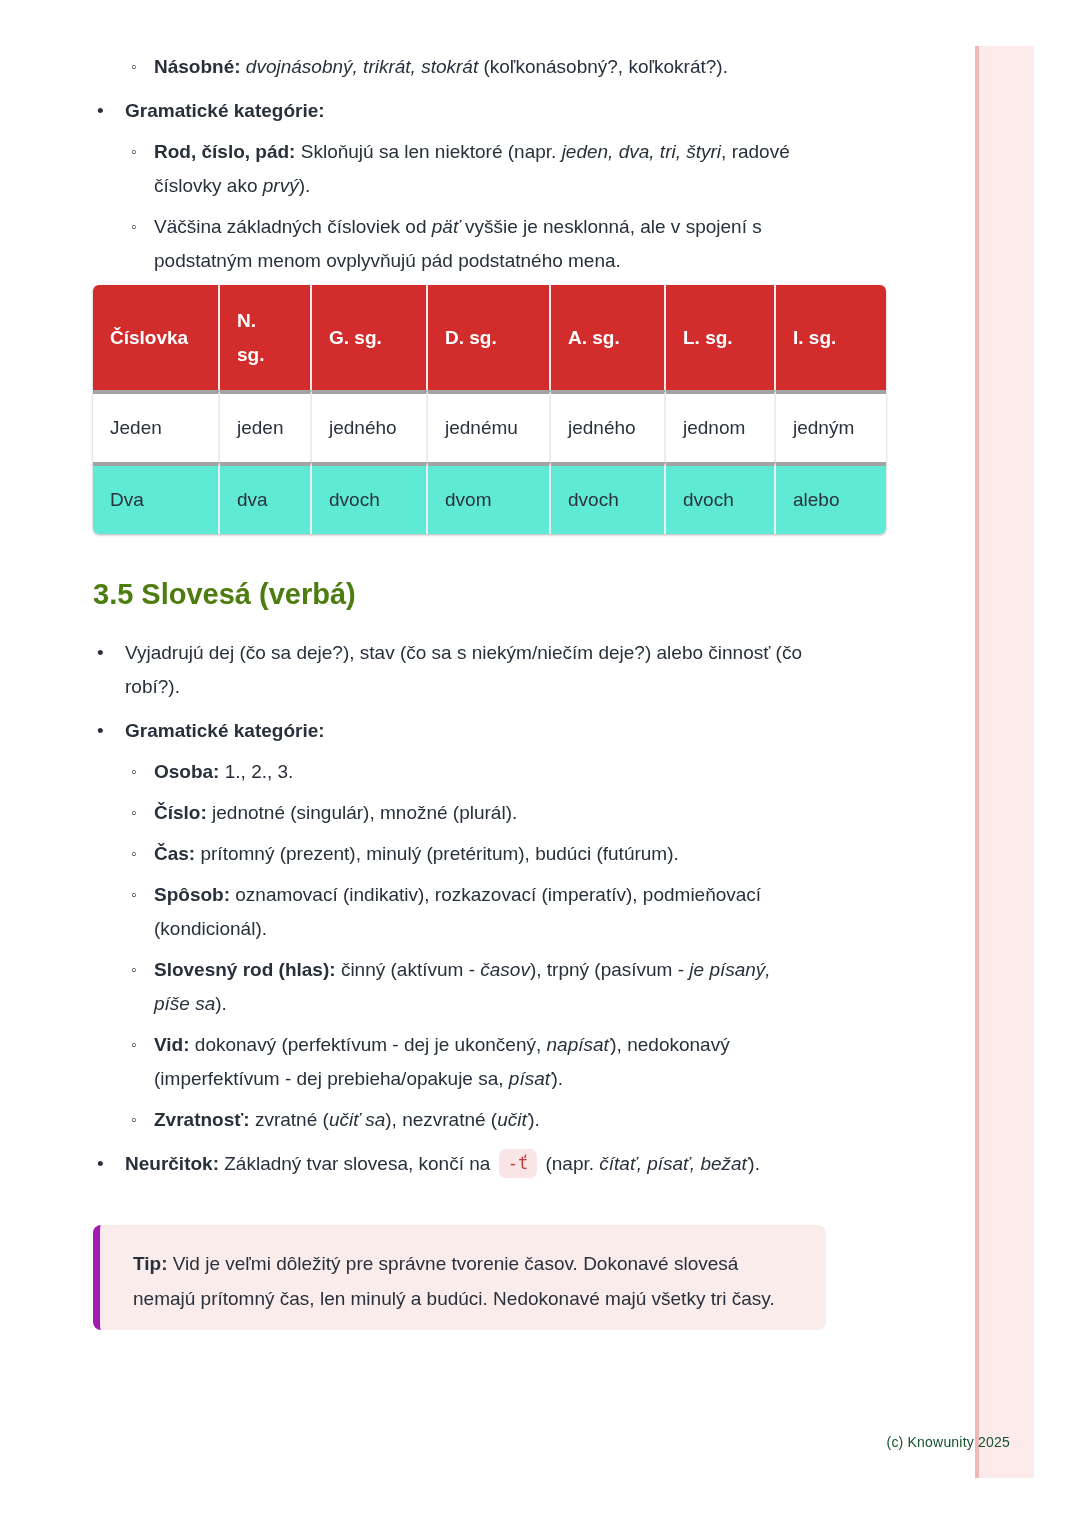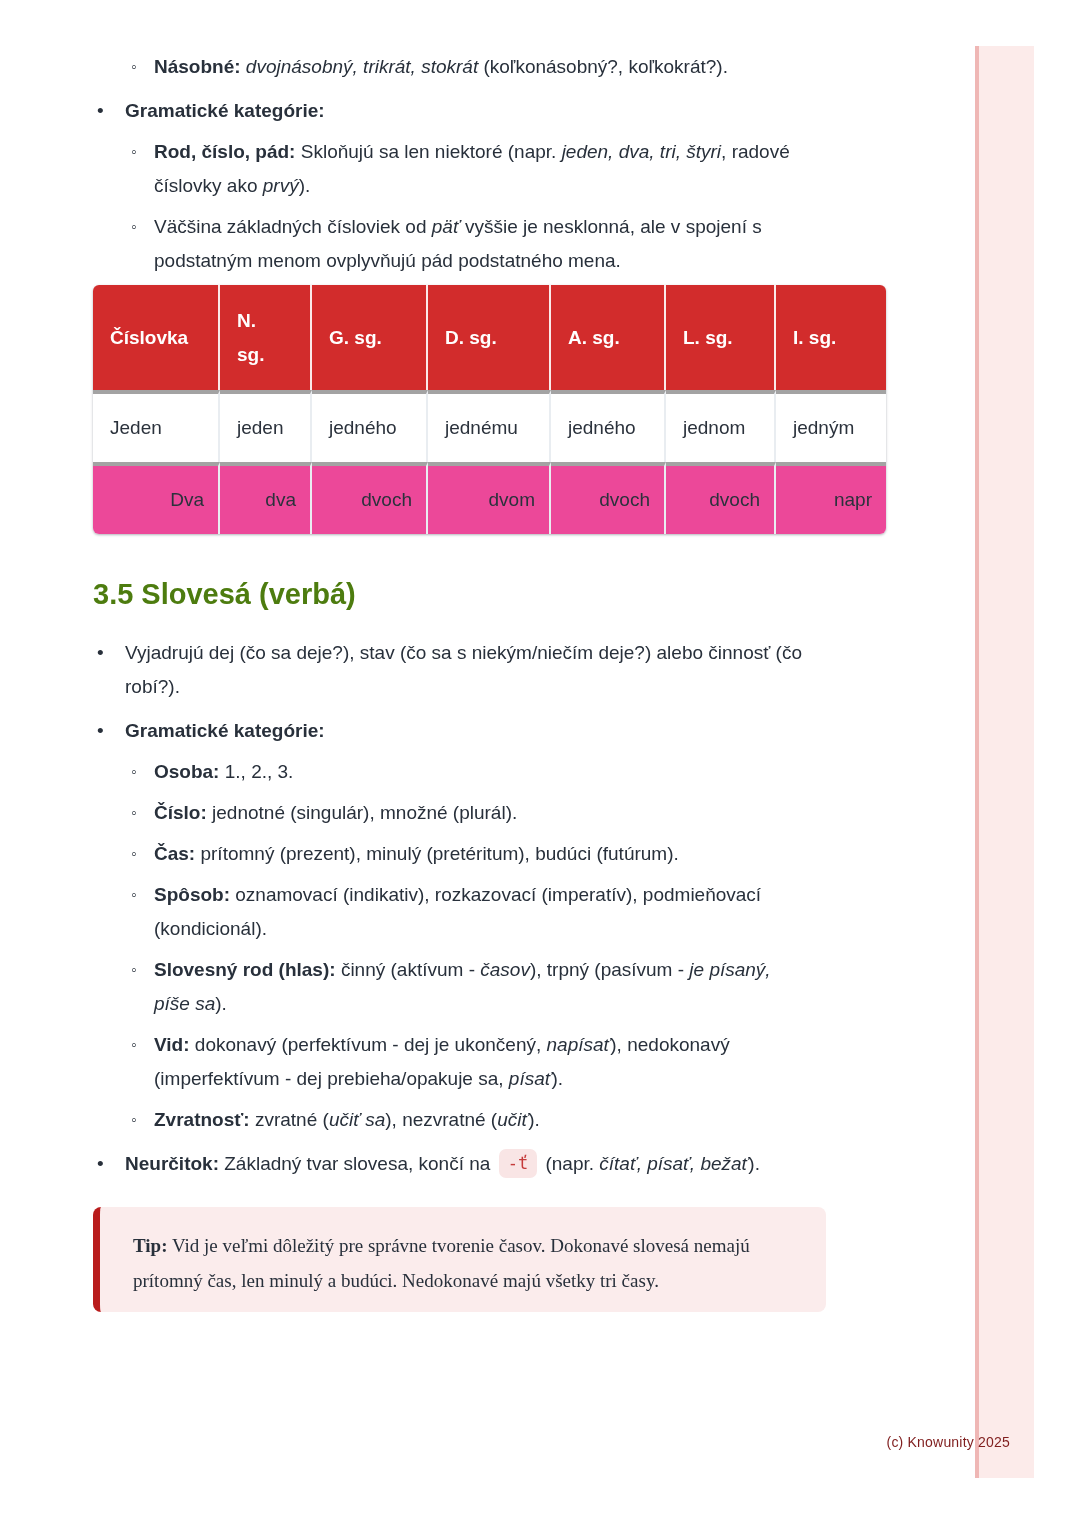--- a/index.html
+++ b/index.html
@@ -6,21 +6,21 @@
   body{
     width:1080px;height:1528px;position:relative;background:#ffffff;
     font-family:"Liberation Sans",sans-serif;color:#28303b;overflow:hidden;
   }
   .stripe{
     position:absolute;left:975px;top:46px;width:55px;height:1432px;
     background:#fcebea;border-left:4px solid #efb7b5;z-index:1;
   }
   .footer{
     position:absolute;top:1434px;right:70px;z-index:2;
-    font-size:14px;color:#7f1d1d;letter-spacing:.2px;
+    font-size:14px;color:#14532d;letter-spacing:.2px;
   }
   .content{
     position:absolute;left:93px;top:0;width:712px;padding-top:50px;z-index:2;
     font-size:19px;line-height:34px;
   }
   .li{display:flex;margin-bottom:7px;}
   .li .tx{flex:1;}
   .lvl1{margin-top:10px;padding-left:4px;}
   .lvl2{margin-left:38px;}
   .mk{flex:0 0 28px;color:#28303b;}
@@ -38,36 +38,36 @@
     background:#d22c2c;color:#ffffff;font-weight:700;height:105px;vertical-align:middle;
     border-right:2px solid rgba(255,255,255,.9);
   }
   th.nsg{padding-right:24px;}
   th:last-child{border-right:none;}
   td{
     background:#ffffff;height:72px;vertical-align:middle;color:#2b323c;
     border-right:2px solid #e9edf1;border-top:4px solid #a3a3a3;
   }
   td:last-child{border-right:none;}
-  tr.alt td{background:#ec4899;text-align:right;}
+  tr.alt td{background:#5eead4;}
 
   h2{
     margin:42px 0 24px 0;font-size:29px;line-height:36px;font-weight:700;color:#4d7c0f;
   }
 
   .badge{
     display:inline-block;background:#f9e5e5;color:#c53b3b;
     font-family:"DejaVu Sans Mono",monospace;font-size:17px;line-height:23px;
     padding:3px 9px;border-radius:7px;margin:0 3px;vertical-align:1px;
   }
 
   .tip{
-    box-sizing:border-box;width:733px;margin-top:26px;
-    background:#fbecec;border-left:7px solid #b91c1c;border-radius:8px;
-    padding:21px 26px 14px 33px;line-height:35px;font-family:Liberation Serif, serif;
+    box-sizing:border-box;width:733px;margin-top:44px;
+    background:#fbecec;border-left:7px solid #a21caf;border-radius:8px;
+    padding:21px 26px 14px 33px;line-height:35px;
   }
 </style>
 </head>
 <body>
 
 <div class="stripe"></div>
 
 <div class="content">
 
   <div class="li lvl2">
@@ -120,21 +120,21 @@
         <td>jednom</td>
         <td>jedným</td>
       </tr>
       <tr class="alt">
         <td>Dva</td>
         <td>dva</td>
         <td>dvoch</td>
         <td>dvom</td>
         <td>dvoch</td>
         <td>dvoch</td>
-        <td>napr</td>
+        <td>alebo</td>
       </tr>
     </tbody>
       </table>
   </div>
 
   <h2>3.5 Slovesá (verbá)</h2>
 
   <div class="li lvl1">
     <span class="mk">•</span>
     <div class="tx"><span>Vyjadrujú dej (čo sa deje?), stav (čo sa s niekým/niečím deje?) alebo činnosť (čo robí?).</span></div>

